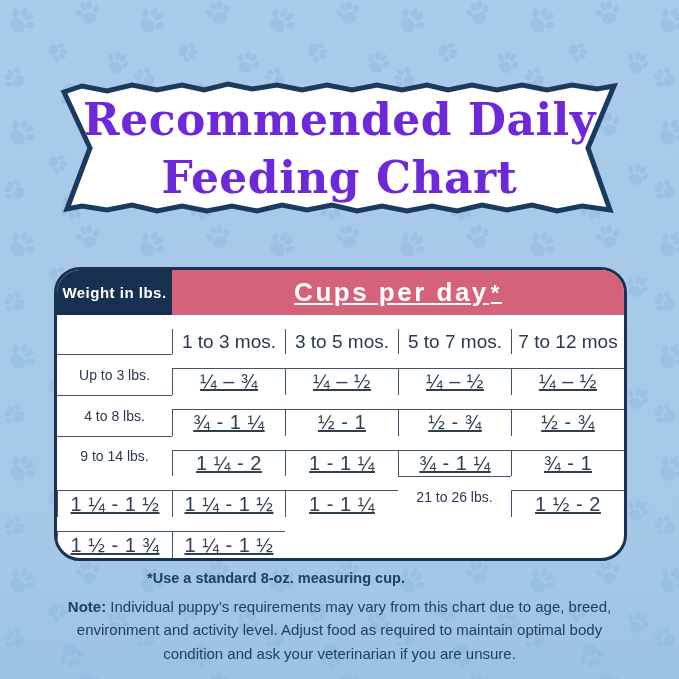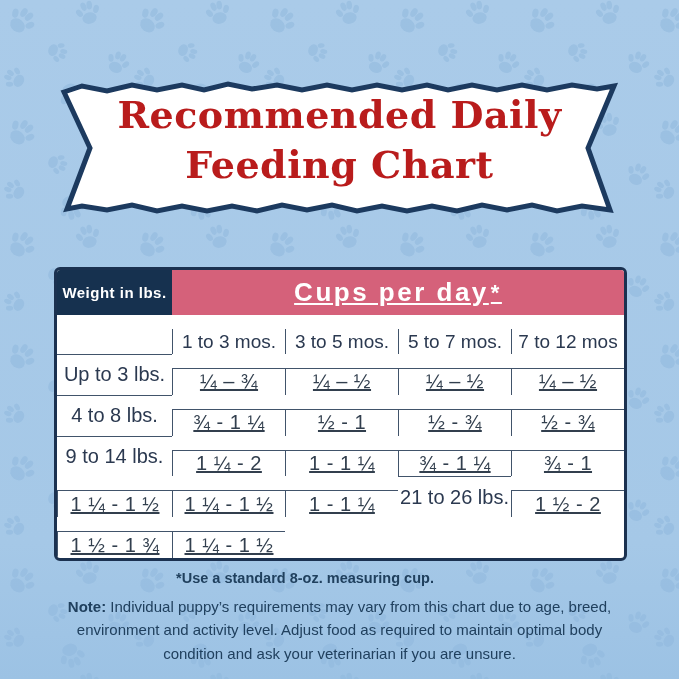--- a/index.html
+++ b/index.html
@@ -8,30 +8,30 @@
     font-family:"Liberation Sans", sans-serif;
     background:#a8cae8;
   }
   .bg-svg{position:absolute;left:0;top:0;z-index:0;}
 
   
   .banner-wrap{position:absolute;left:52px;top:78px;width:575px;height:142px;z-index:2;}
   .banner-svg{position:absolute;left:0;top:0;}
   .banner-title{
     position:absolute;left:28px;top:12px;width:519px;height:118px;
-    display:flex;flex-direction:column;align-items:center;
+    display:flex;flex-direction:column;align-items:center;justify-content:center;
     font-family:"DejaVu Serif", serif;font-weight:bold;
-    font-size:38px;line-height:1.32;color:#b91c1c;letter-spacing:.5px;
+    font-size:44px;line-height:1.32;color:#6d28d9;letter-spacing:.5px;
     text-align:center;
   }
 
   
   .feed-table{
     position:absolute;left:54px;top:267px;width:573px;height:294px;z-index:2;
-    background:#ffffff;border:3px solid #1b3150;border-radius:6px;
+    background:#ffffff;border:3px solid #1b3150;border-radius:26px;
     overflow:hidden;box-sizing:border-box;
     display:grid;
     grid-template-columns:115px repeat(4, 1fr);
     grid-template-rows:45px 39px repeat(5, 1fr);
   }
   .cell{
     display:flex;align-items:center;justify-content:center;
     box-sizing:border-box;color:#33404f;font-size:19px;
   }
   .v-line{border-left:1.5px solid #41536a;margin-top:14px;}
@@ -39,27 +39,27 @@
   .corner-cell{
     grid-column:1;grid-row:1;background:#16314f;color:#ffffff;
     font-size:15px;font-weight:bold;letter-spacing:.5px;
   }
   .span-cell{
     grid-column:2 / span 4;grid-row:1;background:#d5617a;color:#ffffff;
     font-size:26px;font-weight:bold;letter-spacing:2.5px;text-decoration:underline;
   }
   .span-cell .ast{font-size:22px;vertical-align:super;line-height:0;margin-left:2px;}
   .age-cell{color:#2b3950;font-size:19px;}
-  .label-cell{color:#2b3950;font-size:20px;}
+  .label-cell{color:#2b3950;font-size:14px;}
   .val-cell{color:#323f4e;font-size:20px;letter-spacing:.5px;text-decoration:underline;}
 
   
   .footnote{
     position:absolute;left:0;top:570px;width:552px;z-index:2;
-    text-align:center;color:#20405e;font-size:14.5px;font-weight:bold;padding-left:29px;
+    text-align:center;color:#20405e;font-size:14.5px;font-weight:bold;
   }
   .note{
     position:absolute;left:58px;top:595px;width:563px;z-index:2;
     text-align:center;color:#20405e;font-size:15px;line-height:1.55;
   }
   .note b{font-weight:bold;}
 </style>
 </head>
 <body>
 

